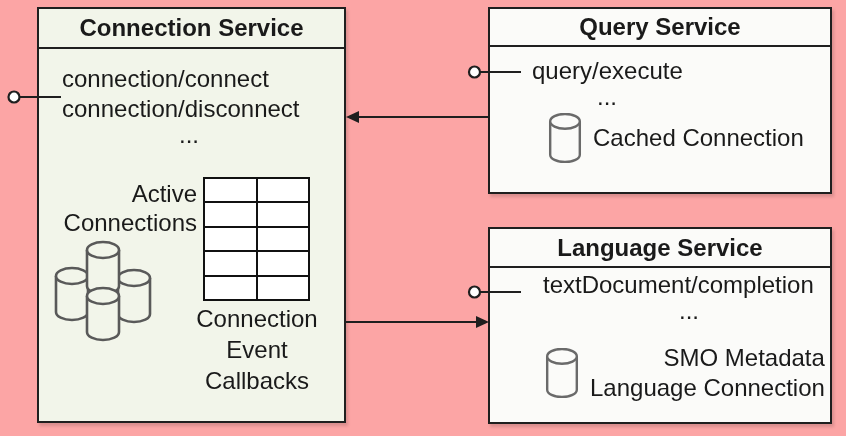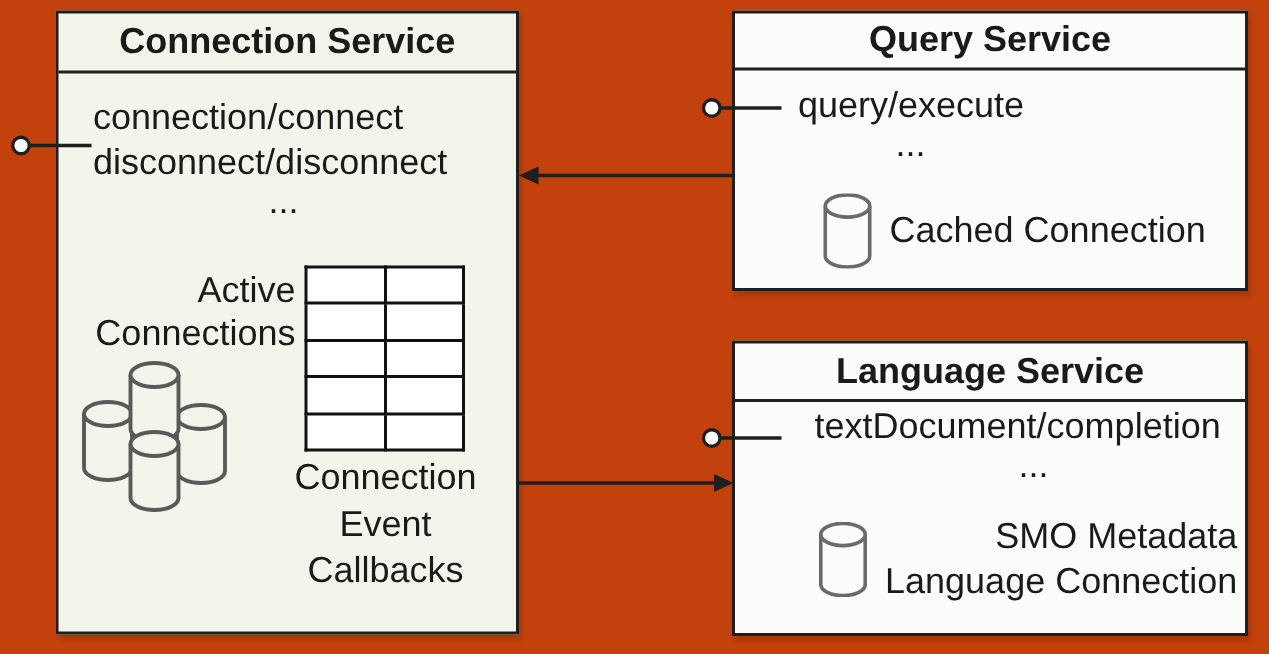--- a/index.html
+++ b/index.html
@@ -1,18 +1,18 @@
 <!DOCTYPE html>
 <html><head>
 <meta charset="utf-8">
 <style>
   * { margin:0; padding:0; box-sizing:border-box; }
   html,body { background:#ffffff; }
   body { font-family:"Liberation Sans", sans-serif; color:#1a1a1a; }
-  .canvas { position:relative; width:846px; height:436px; background:#c2410c; overflow:hidden; }
+  .canvas { position:relative; width:846px; height:436px; background:#fca5a5; overflow:hidden; }
 
   .box { position:absolute; border:2px solid #1f1f1f; box-shadow:2px 3px 3px rgba(0,0,0,0.14); }
   .box-header { border-bottom:2px solid #1f1f1f; font-weight:bold; font-size:24px;
                 text-align:center; display:flex; align-items:center; justify-content:center; }
 
   .conn-box  { left:37px;  top:7px;   width:309px; height:416px; background:#f2f5ea; }
   .conn-box .box-header { height:40px; }
   .svc-box   { left:488px; width:344px; background:#fbfbf9; }
   .query-box { top:7px;   height:187px; }
   .query-box .box-header { height:38px; }
@@ -31,21 +31,21 @@
   .cluster-icon { position:absolute; left:15px; top:231px; }
 
   .cb-table { position:absolute; left:164px; top:168px; width:107px; height:124px;
               border-collapse:collapse; background:#ffffff; }
   .cb-table td { border:2px solid #111111; }
 
   .callbacks-label { position:absolute; left:128px; top:294px; width:180px; text-align:center;
                      font-size:24px; line-height:31px; }
 
   .icon-text-row { position:absolute; display:flex; align-items:center; }
-  .query-cached  { left:58px; top:120px; }
+  .query-cached  { left:58px; top:104px; }
   .lang-provider { left:55px; top:114px; }
   .row-text { font-size:24px; margin-left:11px; white-space:nowrap; }
   .row-text.two-line { text-align:right; line-height:30px; }
 
   .overlay { position:absolute; left:0; top:0; width:846px; height:436px; pointer-events:none; }
 
   .arrow-label { position:absolute; width:150px; text-align:center; font-style:italic;
                  font-size:20px; line-height:25px; }
   .requests-label { left:345px; top:127px; }
   .sent-label     { left:345px; top:333px; }
@@ -55,21 +55,21 @@
 
 <div class="canvas">
 
   <div class="box conn-box">
     <div class="box-header">
       <span>Connection Service</span>
     </div>
 
     <div class="methods conn-methods">
       <div>connection/connect</div>
-      <div>disconnect/disconnect</div>
+      <div>connection/disconnect</div>
       <div class="ellipsis-line">...</div>
     </div>
 
     <div class="active-label">
       <div>Active</div>
       <div>Connections</div>
     </div>
 
     <svg class="cluster-icon" width="100" height="102" viewBox="0 0 100 102">
       <defs>

